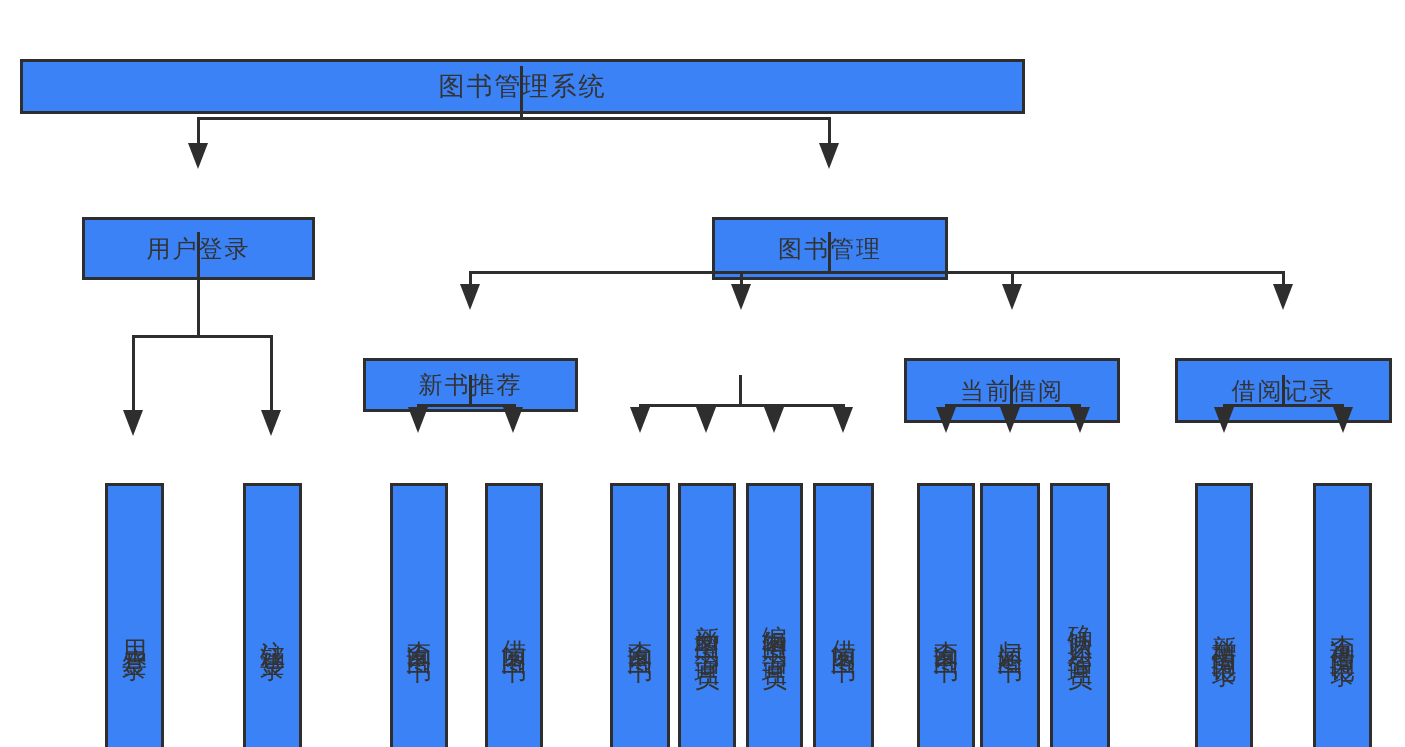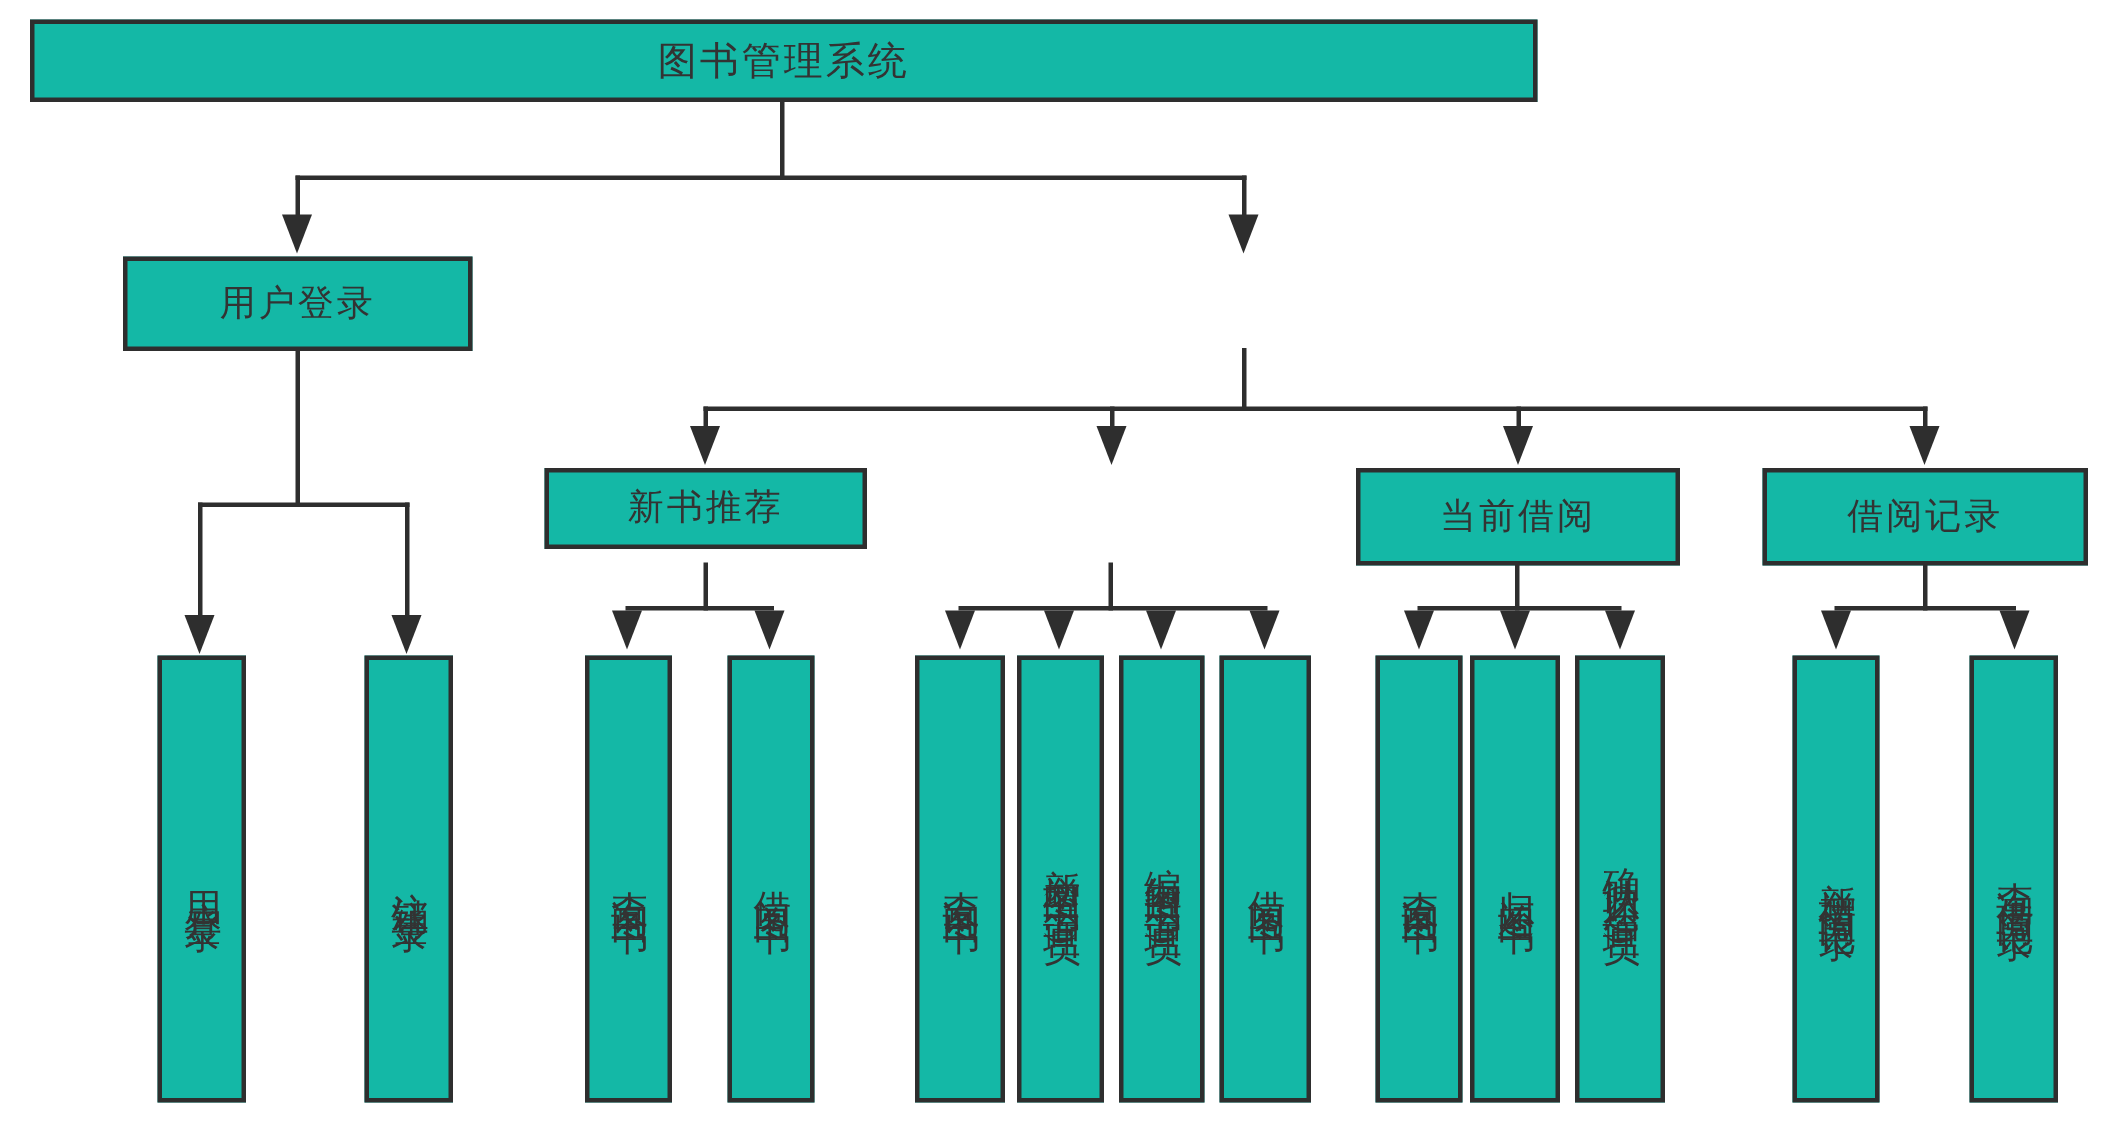--- a/index.html
+++ b/index.html
@@ -7,24 +7,24 @@
     --bg:#ffffff;
     --wm:#9b9b9b;
   }
   html,body{margin:0;padding:0;background:var(--bg);}
   .canvas{
     position:relative;width:1405px;height:747px;background:var(--bg);
     font-family:"Liberation Sans","DejaVu Sans",sans-serif;color:#333;
     overflow:hidden;
   }
   .box{
-    position:absolute;box-sizing:border-box;background:#14b8a6;
+    position:absolute;box-sizing:border-box;background:#3b82f6;
     border:3px solid var(--ink);
     display:flex;align-items:center;justify-content:center;
-    text-align:center;line-height:1.15;
+    text-align:center;line-height:1.15;margin-top:46px;
   }
   .box.h1{font-size:26px;letter-spacing:2px;}
   .box.h2{font-size:24px;letter-spacing:2px;}
   .box.v{
     writing-mode:vertical-rl;text-orientation:mixed;
     font-size:25px;letter-spacing:6px;
   }
   .ln{position:absolute;background:var(--ink);}
   .ar{
     position:absolute;width:0;height:0;
@@ -46,20 +46,21 @@
   <div class="box h1" style="left:20px;top:13px;width:1005px;height:55px;">图书管理系统</div>
 
   <div class="ln" style="left:520px;top:66px;width:3px;height:53px;"></div>
   <div class="ln" style="left:197px;top:117px;width:634px;height:3px;"></div>
   <div class="ln" style="left:197px;top:117px;width:3px;height:30px;"></div>
   <div class="ar" style="left:188px;top:143px;"></div>
   <div class="ln" style="left:828px;top:117px;width:3px;height:30px;"></div>
   <div class="ar" style="left:819px;top:143px;"></div>
 
   <div class="box h2" style="left:82px;top:171px;width:233px;height:63px;">用户登录</div>
+  <div class="box h2" style="left:712px;top:171px;width:236px;height:63px;">图书管理</div>
 
   <div class="ln" style="left:197px;top:232px;width:3px;height:106px;"></div>
   <div class="ln" style="left:132px;top:335px;width:141px;height:3px;"></div>
   <div class="ln" style="left:132px;top:335px;width:3px;height:78px;"></div>
   <div class="ar" style="left:123px;top:410px;"></div>
   <div class="ln" style="left:270px;top:335px;width:3px;height:78px;"></div>
   <div class="ar" style="left:261px;top:410px;"></div>
 
   <div class="ln" style="left:828px;top:232px;width:3px;height:42px;"></div>
   <div class="ln" style="left:469px;top:271px;width:816px;height:3px;"></div>

